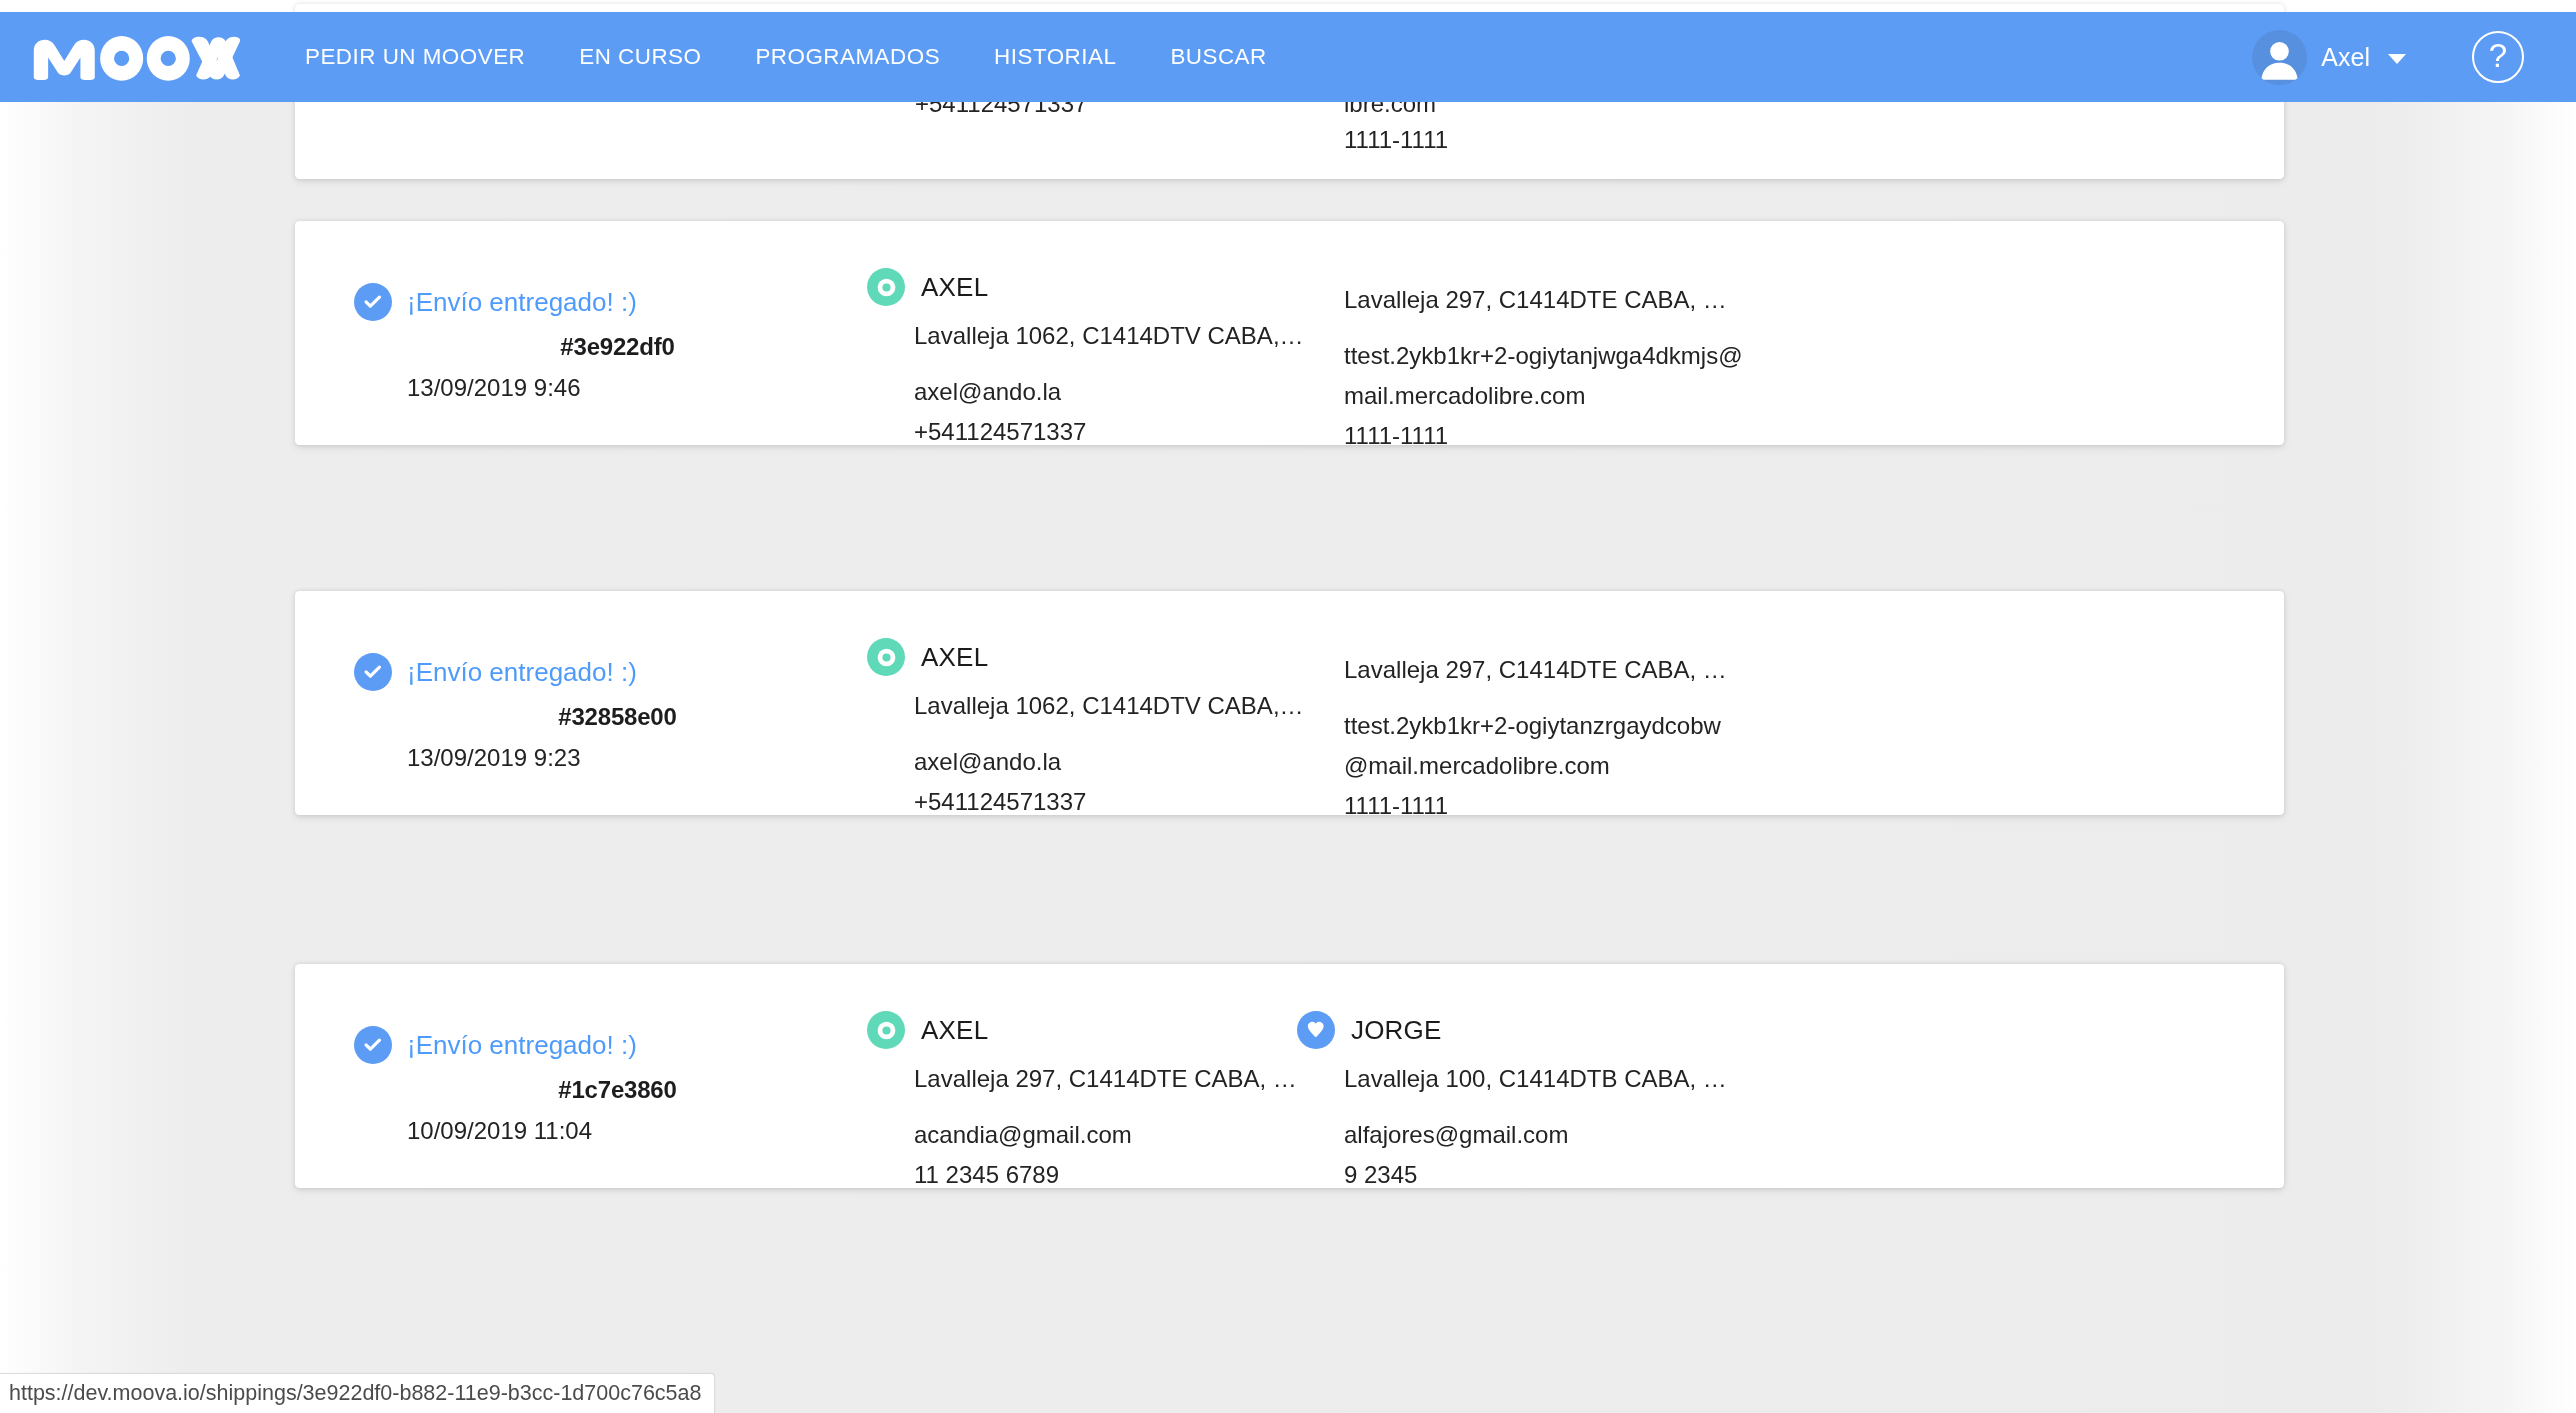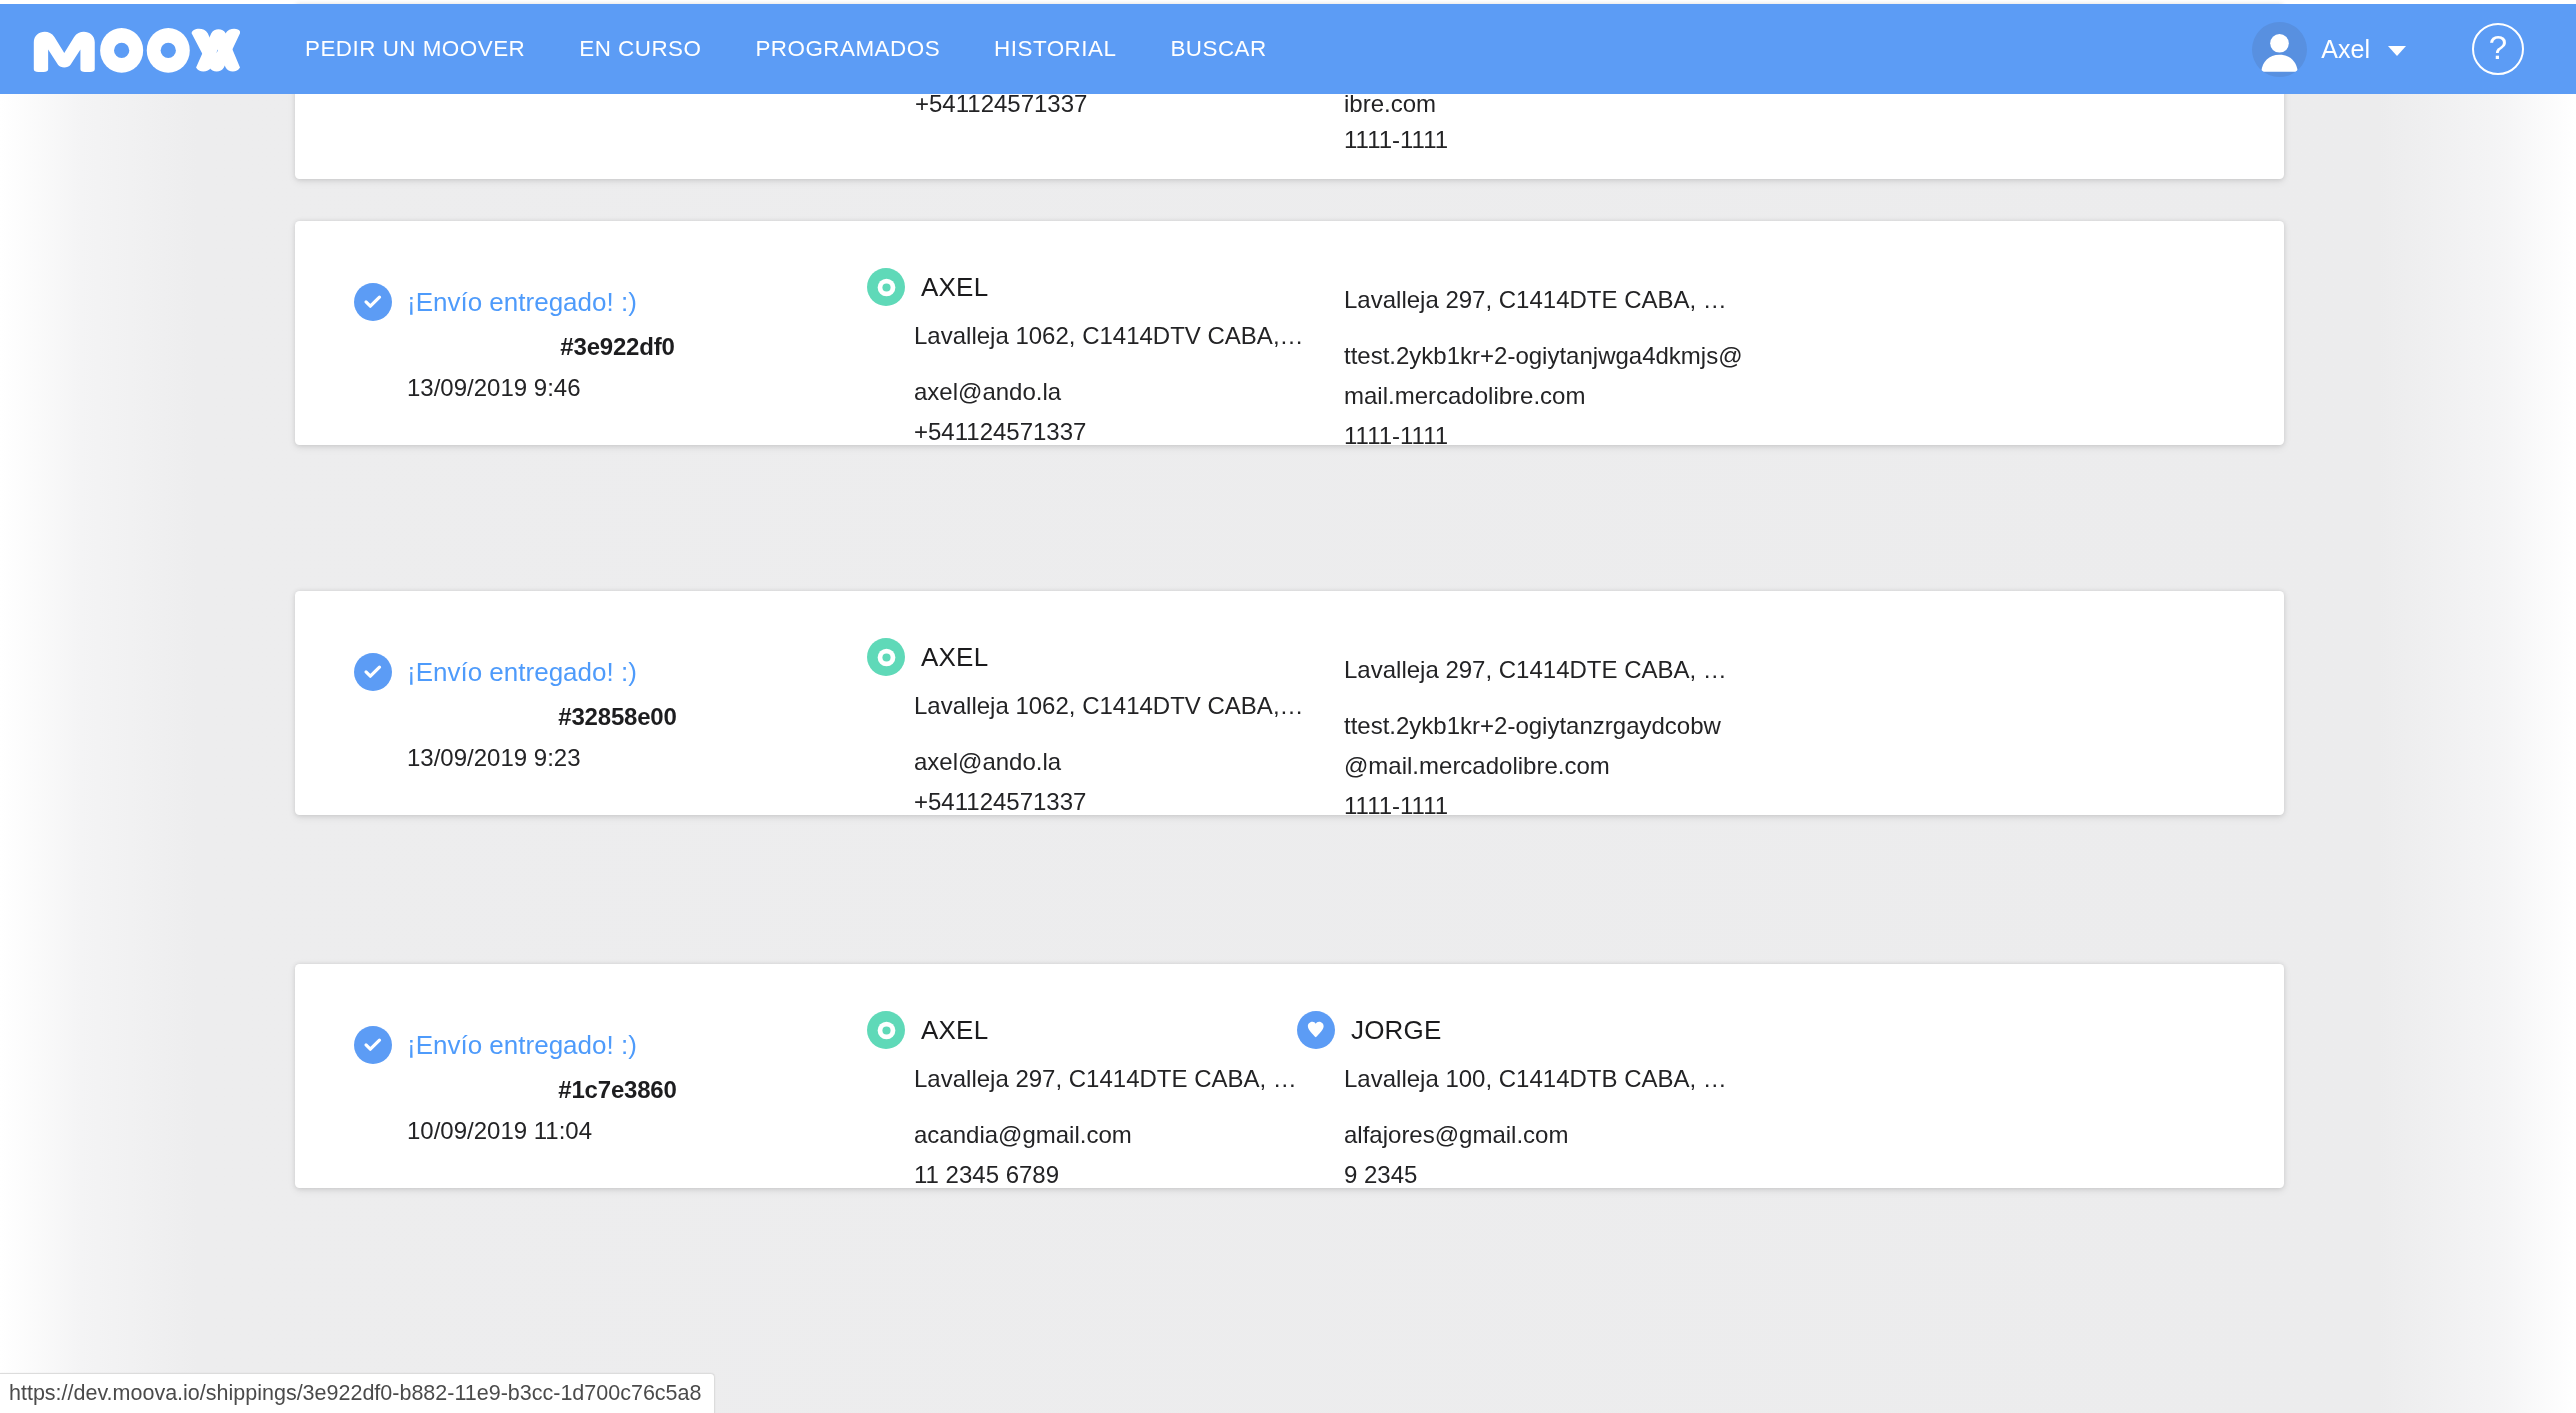--- a/index.html
+++ b/index.html
@@ -12,21 +12,21 @@
 
   body {
     font-family: "Liberation Sans", sans-serif;
     background: #ffffff;
     position: relative;
   }
 
   
   .navbar {
     position: absolute;
-    top: 4px; left: 0;
+    top: 12px; left: 0;
     width: 2576px;
     height: 90px;
     background: #5c9cf5;
     display: flex;
     align-items: center;
     z-index: 40;
   }
 
   .brand {
     margin-left: 32px;

